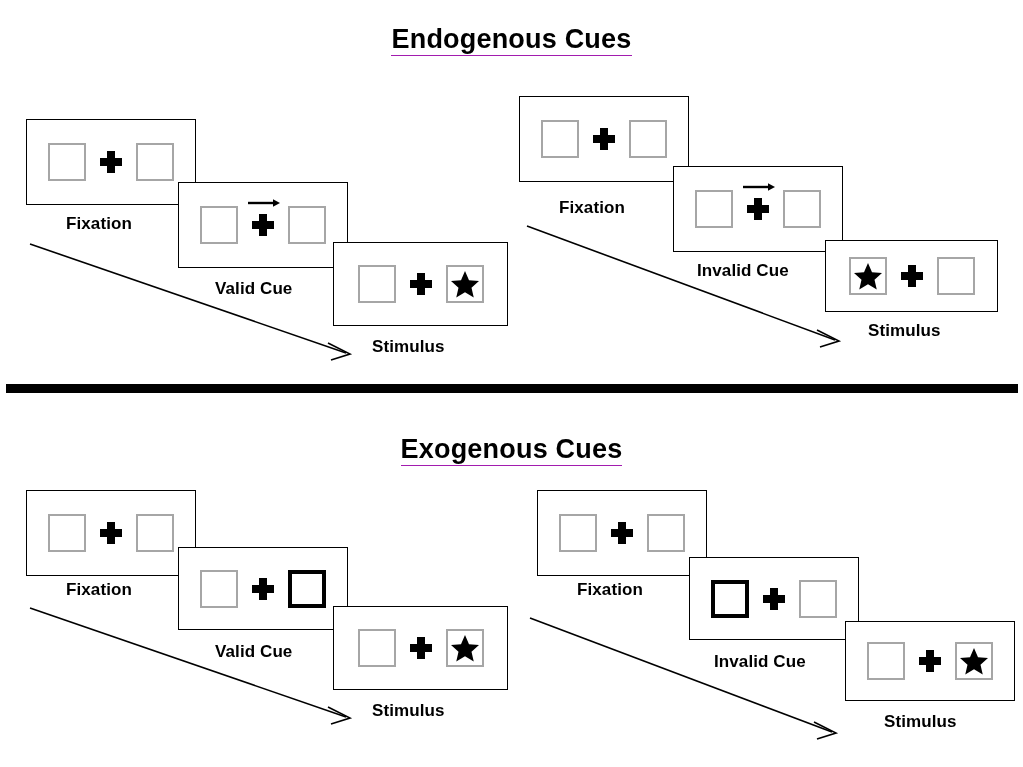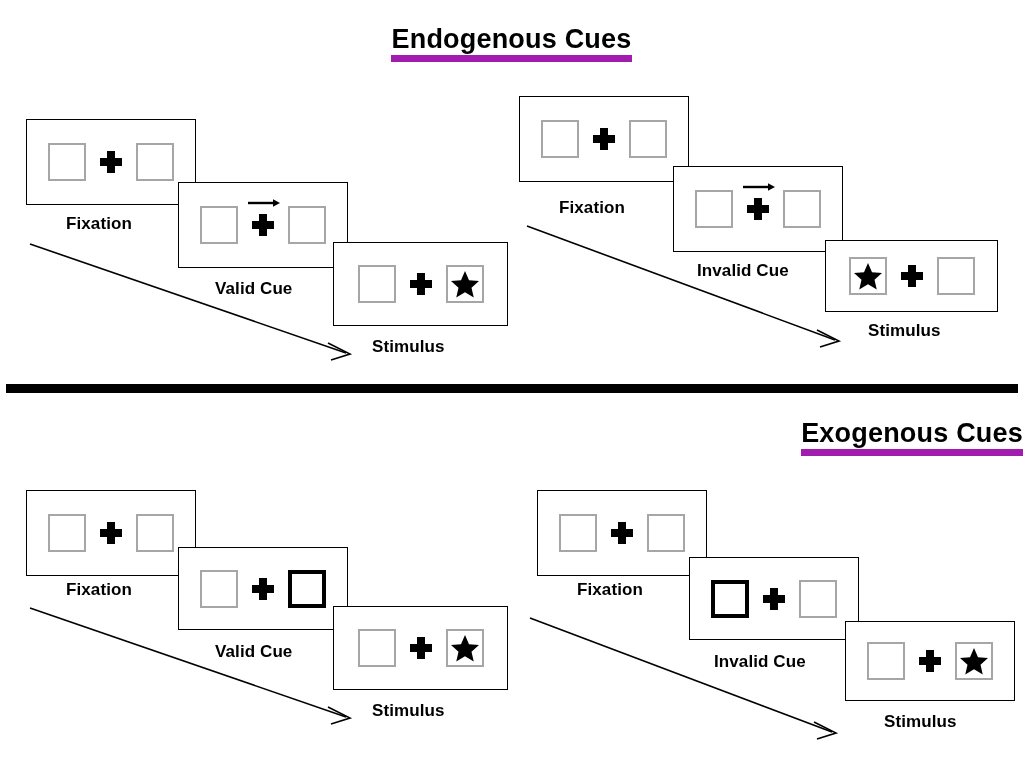--- a/index.html
+++ b/index.html
@@ -23,21 +23,21 @@
   .section-title {
     position: absolute;
     width: 100%;
     left: 0;
     text-align: center;
     font-size: 27px;
     font-weight: bold;
     letter-spacing: 0.2px;
   }
   .section-title span {
-    border-bottom: 7px solid #a21caf;
+    border-bottom: 1px solid #a21caf;
     padding-bottom: 1px;
   }
 
   
   .divider {
     position: absolute;
     background: #000000;
   }
 
   
@@ -220,21 +220,21 @@
   </div>
   <div class="caption" style="left:868px; top:321px;">Stimulus</div>
 
   <svg class="time-arrow" style="left:525px; top:222px; width:330px; height:130px;" viewBox="0 0 330 130">
     <line x1="2" y1="4" x2="310" y2="118" stroke="#000" stroke-width="1.6"></line>
     <polyline points="292,108 314,119 295,125" fill="none" stroke="#000" stroke-width="1.6"></polyline>
   </svg>
 
   <div class="divider" style="left:6px; top:384px; width:1012px; height:9px;"></div>
 
-  <div class="section-title" style="top:418px;text-align:right;">
+  <div class="section-title" style="top:434px;">
     <span>Exogenous Cues</span>
   </div>
 
   <div class="frame" style="left:26px; top:490px; width:170px; height:86px;">
     <div class="frame-inner">
       <div class="box"></div>
       <div class="plus"></div>
       <div class="box"></div>
     </div>
   </div>

